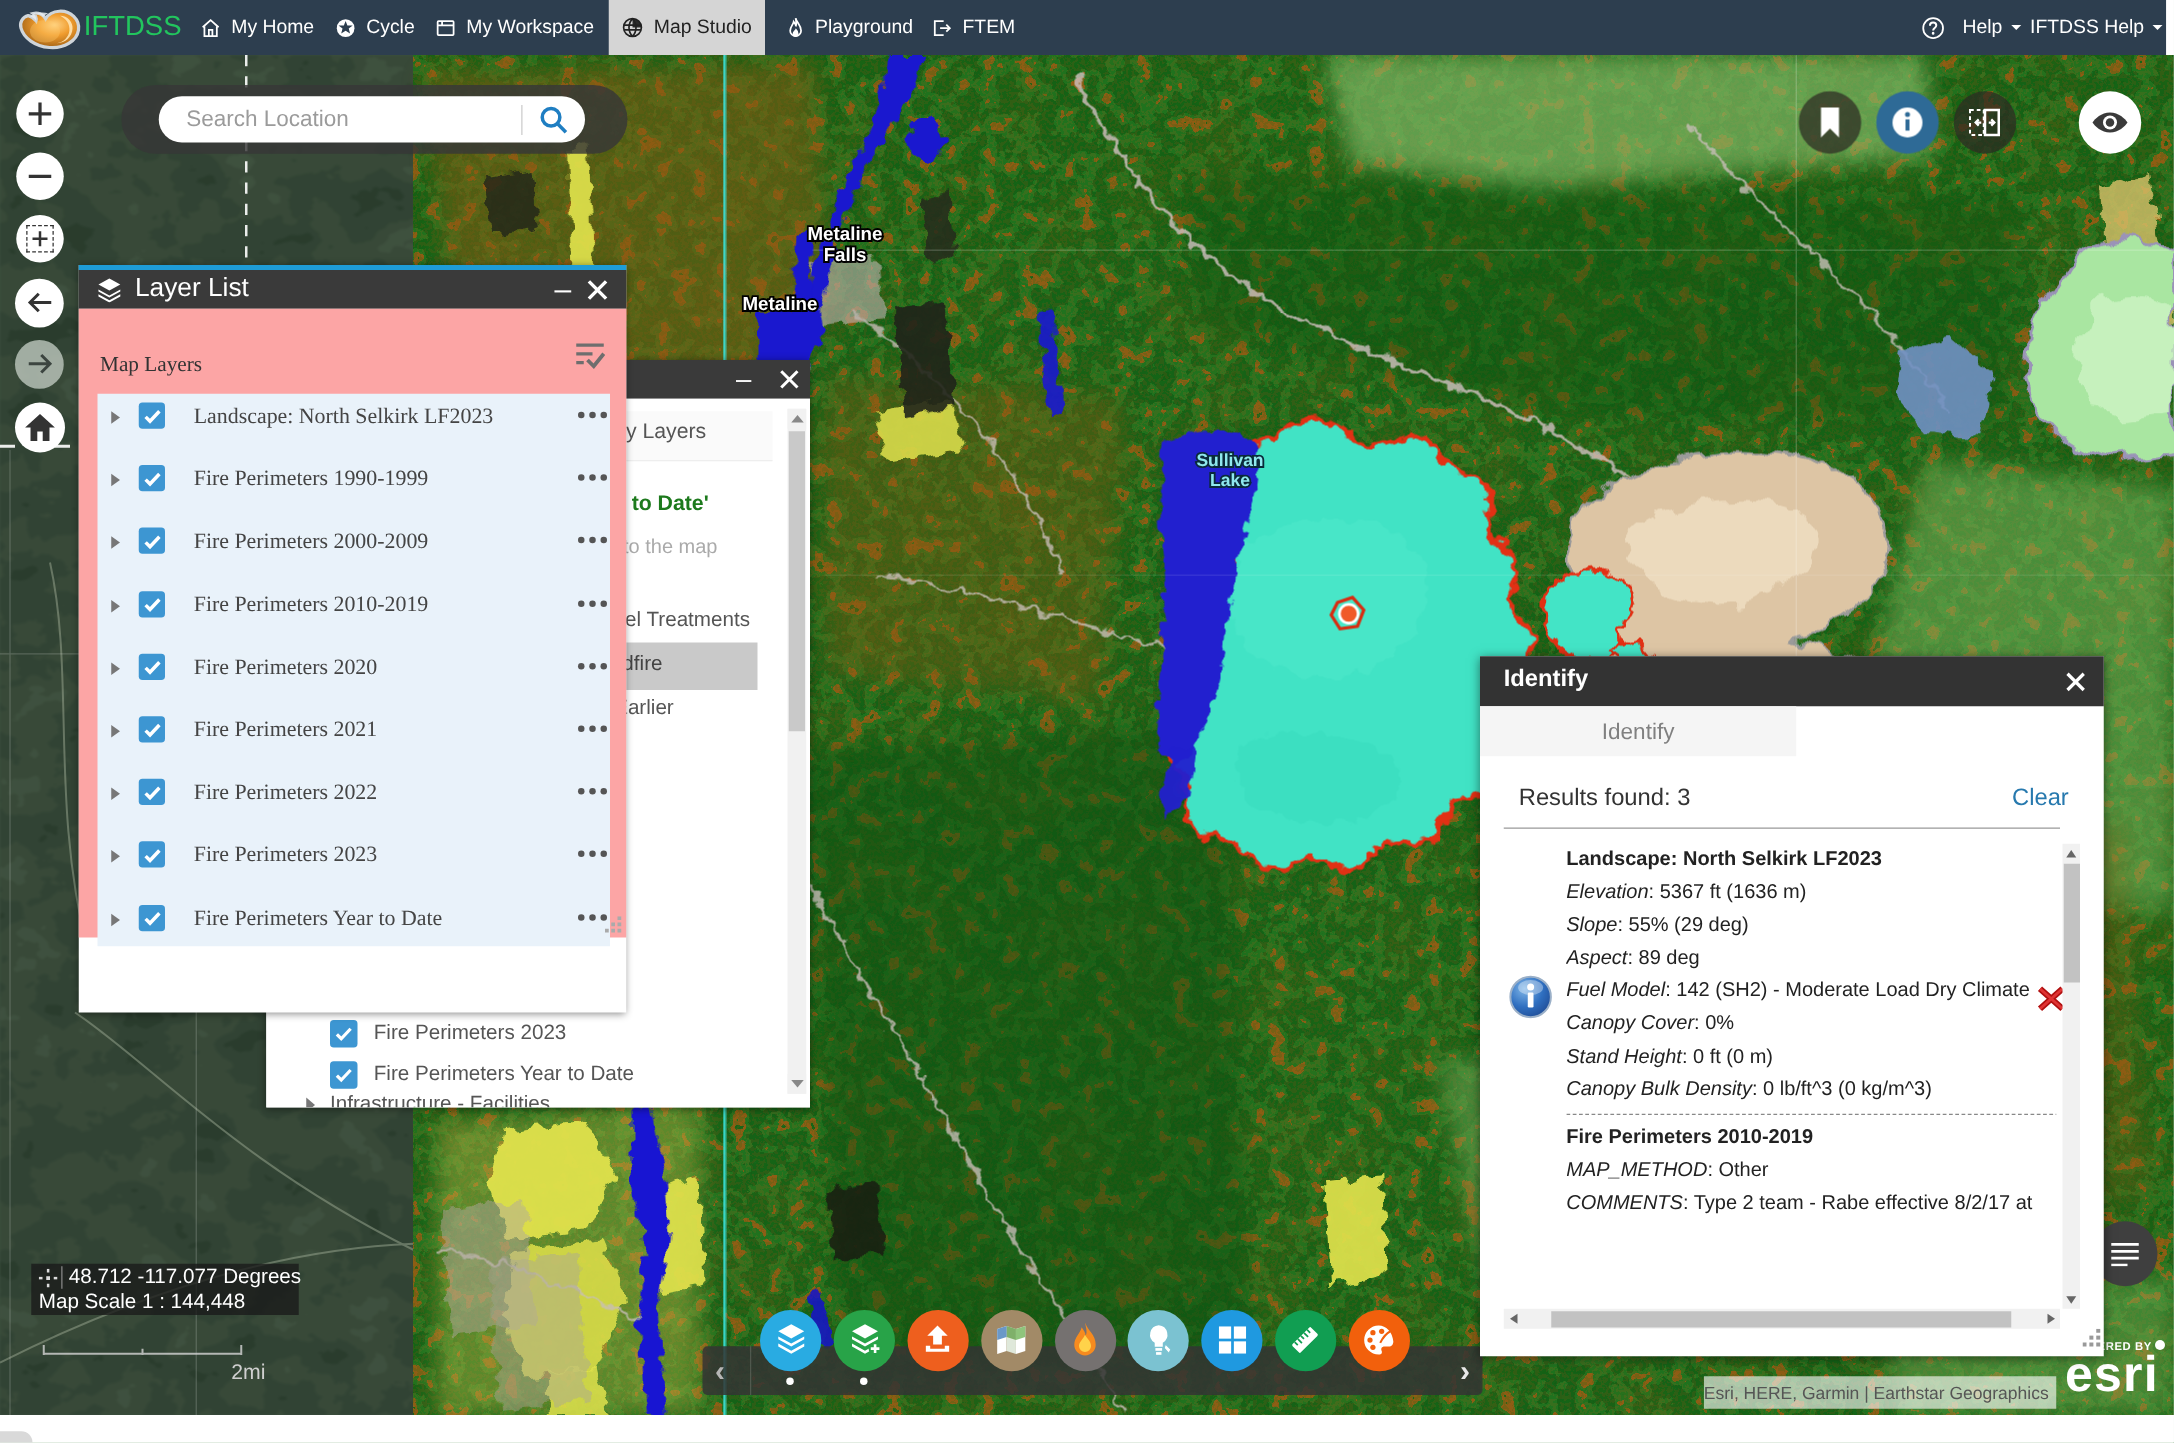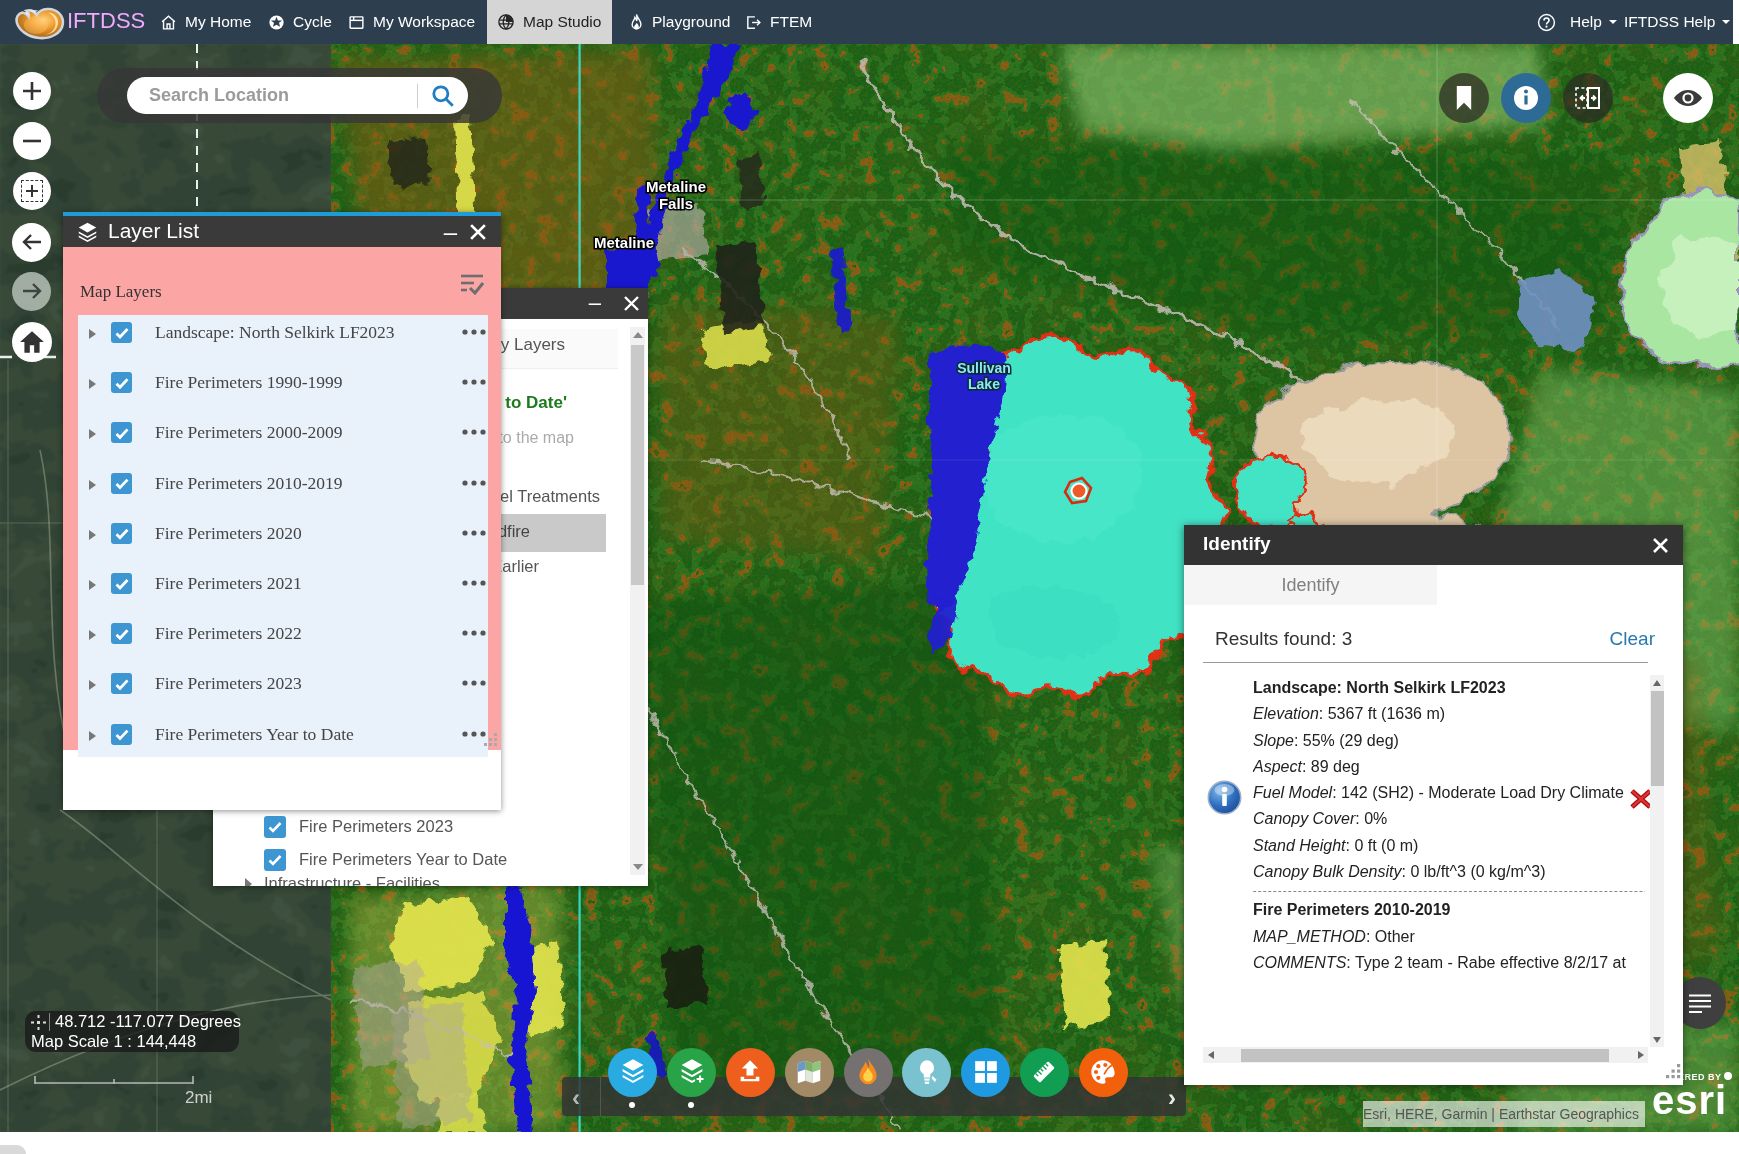--- a/index.html
+++ b/index.html
@@ -2,44 +2,44 @@
 <html><head>
 <meta charset="utf-8">
 <style>
   html,body{margin:0;padding:0;width:1739px;height:1154px;overflow:hidden;background:#fff;}
   *{box-sizing:border-box;}
   body{font-family:"Liberation Sans",sans-serif;}
 
   #nav{position:absolute;left:0;top:0;width:1733px;height:44px;background:#2d3e4f;z-index:50;}
   .nitem{position:absolute;top:0;height:44px;display:flex;align-items:center;color:#fff;font-size:15.5px;white-space:nowrap;}
   .nitem svg{margin-right:8px;}
-  #brand{position:absolute;left:67px;top:8px;color:#f0abfc;font-size:22px;}
+  #brand{position:absolute;left:67px;top:8px;color:#22c55e;font-size:22px;}
 
   #map{position:absolute;left:0;top:44px;width:1739px;height:1088px;z-index:1;overflow:hidden;}
 
   .cbtn{position:absolute;border-radius:50%;display:flex;align-items:center;justify-content:center;z-index:10;}
 
   #searchwrap{position:absolute;left:97px;top:68px;width:405px;height:55px;background:rgba(55,55,55,.82);border-radius:28px;z-index:12;}
   #searchbox{position:absolute;left:30px;top:9px;width:341px;height:37px;background:#fff;border-radius:19px;display:flex;align-items:center;}
-  #searchbox .ph{color:#9b9b9b;font-size:18px;margin-left:22px;flex:1;font-weight:bold;}
+  #searchbox .ph{color:#9b9b9b;font-size:18px;margin-left:22px;flex:1;}
   #searchbox .sep{width:1px;height:24px;background:#ccc;margin-right:12px;}
 
   #panel1{position:absolute;left:63px;top:212px;width:438px;height:598px;background:#fff;box-shadow:0 1px 6px rgba(0,0,0,.45);z-index:20;}
   #p1border{position:absolute;left:0;top:0;width:100%;height:4px;background:#1e9cd7;}
   .phead{position:absolute;left:0;width:100%;height:31px;background:#3a3a3a;color:#fff;}
   #panel2{position:absolute;left:213px;top:288px;width:435px;height:598px;background:#fff;box-shadow:0 1px 6px rgba(0,0,0,.45);z-index:15;overflow:hidden;}
   #identify{position:absolute;left:1184px;top:525px;width:499px;height:560px;background:#fff;box-shadow:0 1px 8px rgba(0,0,0,.5);z-index:20;}
 
   .rowtxt{font-family:"Liberation Serif",serif;font-size:17.5px;color:#444;}
 
   .idline{font-size:16px;color:#222;line-height:26.3px;white-space:nowrap;}
   #toolbar{position:absolute;left:562px;top:1077px;width:624px;height:39px;background:rgba(52,52,52,.85);border-radius:4px;z-index:8;}
   .tbtn{position:absolute;width:49px;height:49px;border-radius:50%;display:flex;align-items:center;justify-content:center;z-index:9;}
 
-  #coords{position:absolute;left:25px;top:1011px;width:214px;height:41px;background:rgba(25,25,25,.78);color:#fff;font-size:16.5px;z-index:8;border-radius:11px;}
+  #coords{position:absolute;left:25px;top:1011px;width:214px;height:41px;background:rgba(25,25,25,.78);color:#fff;font-size:16.5px;z-index:8;}
   #bottombar{position:absolute;left:0;top:1132px;width:1739px;height:22px;background:#fff;z-index:40;}
 </style>
 </head>
 <body>
 <div id="map"><svg width="1739" height="1088" viewBox="0 44 1739 1088">
 <defs>
  <filter id="sat" color-interpolation-filters="sRGB" x="0" y="0" width="100%" height="100%">
    <feTurbulence type="fractalNoise" baseFrequency="0.022 0.028" numOctaves="4" seed="14" result="n"></feTurbulence>
    <feColorMatrix in="n" type="saturate" values="0"></feColorMatrix>
    <feComponentTransfer result="g">

